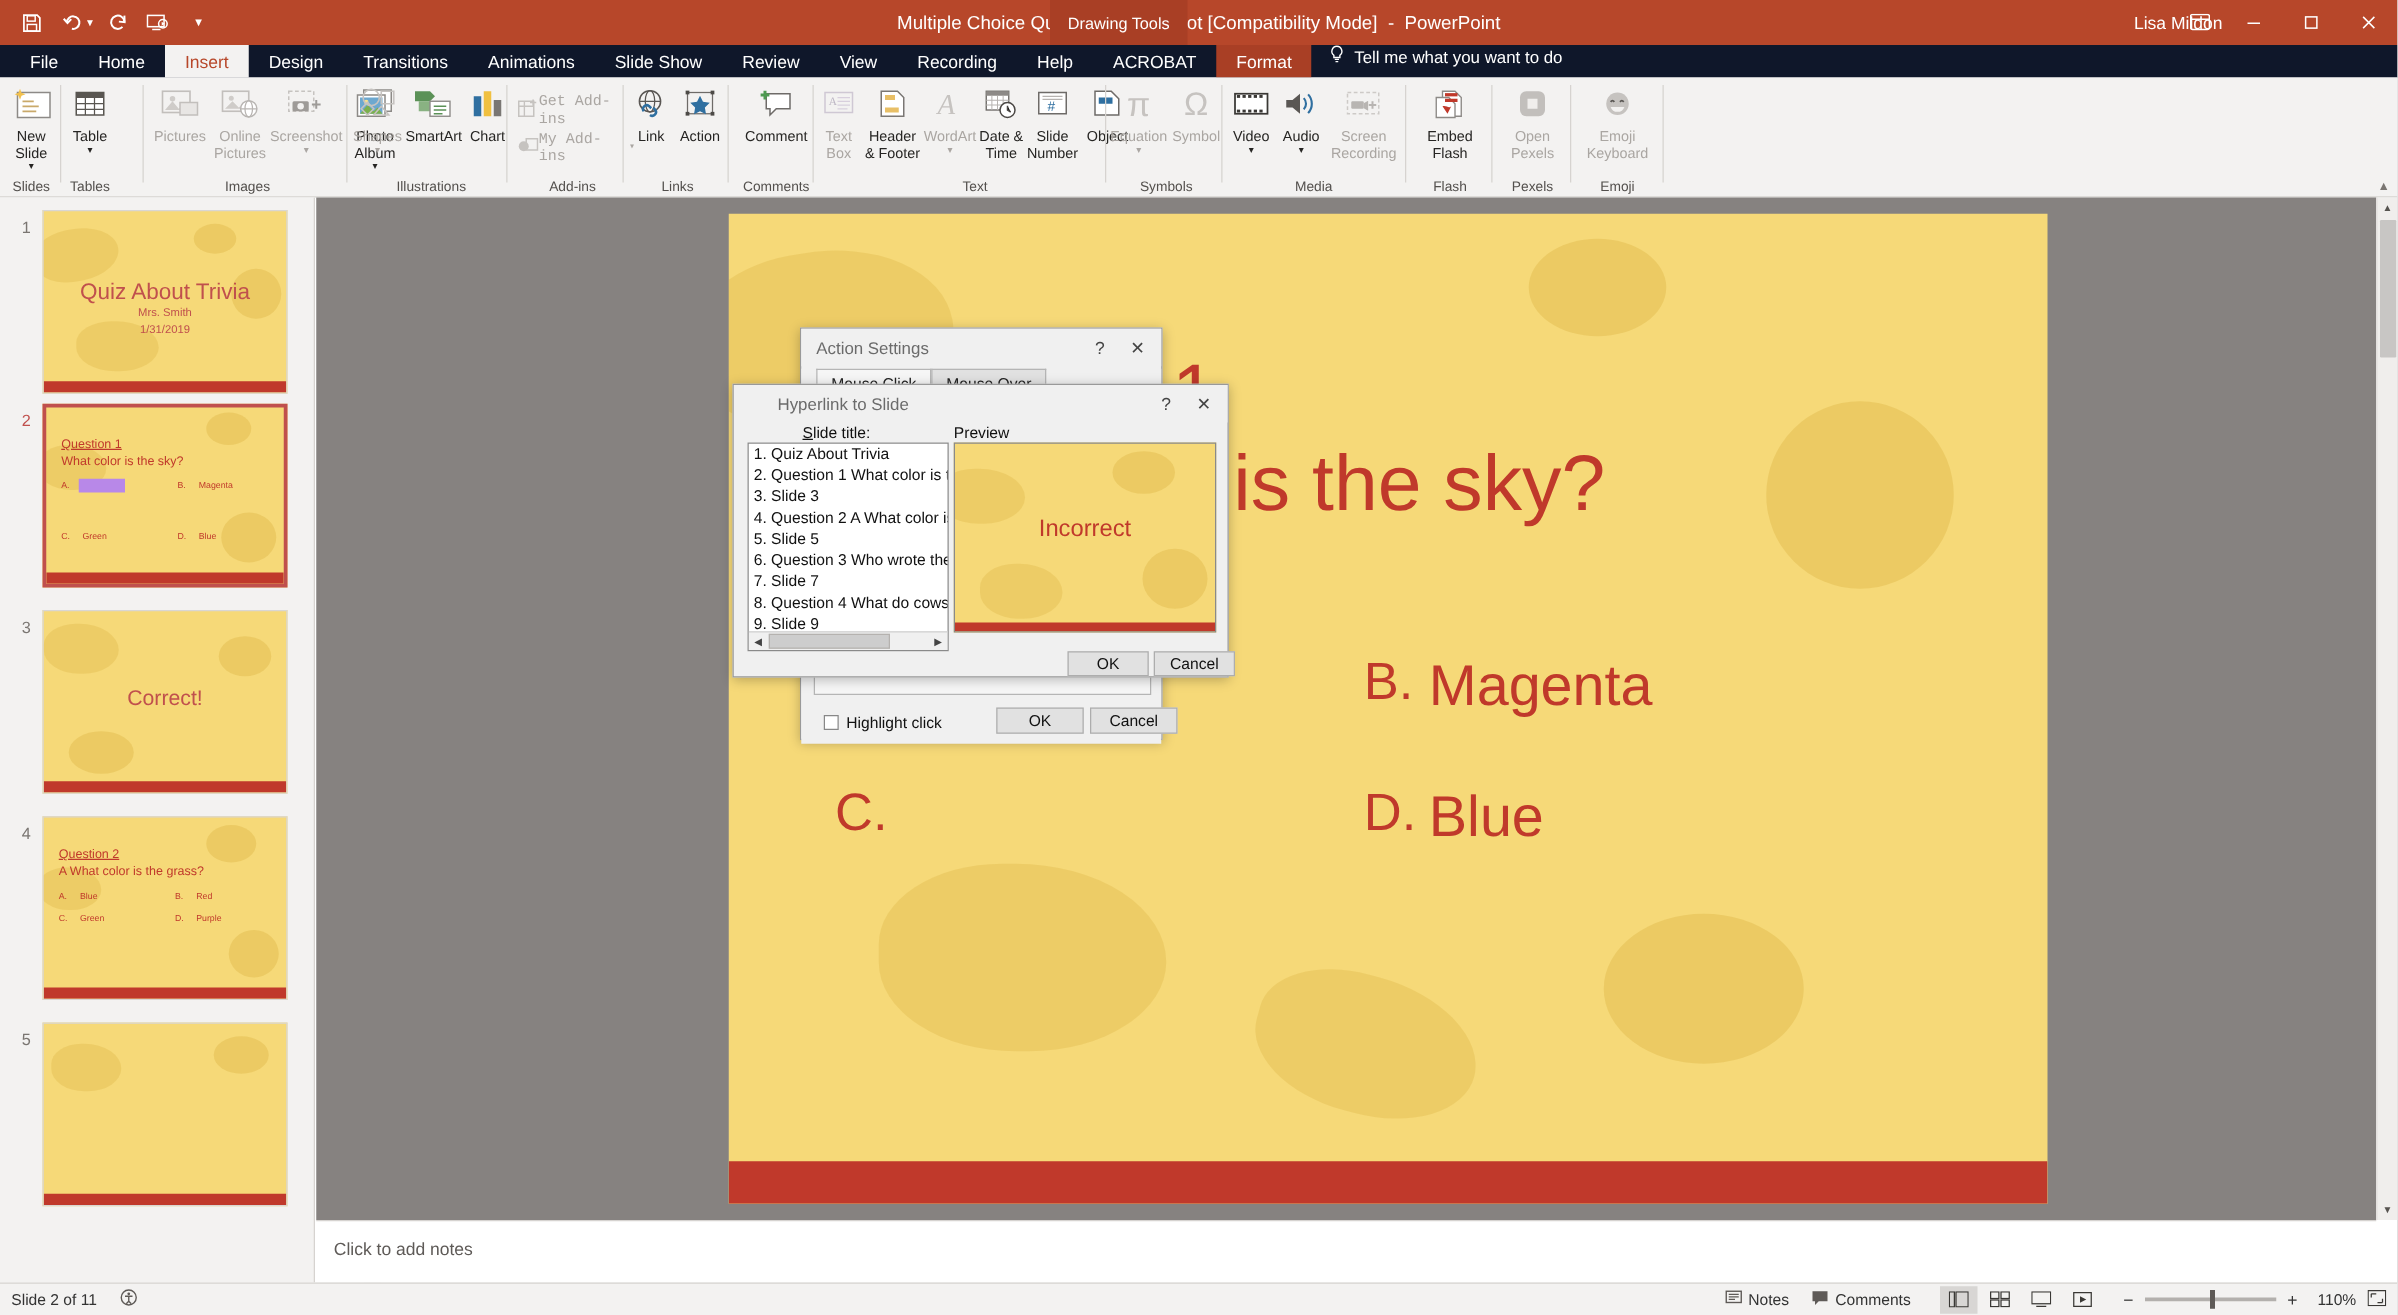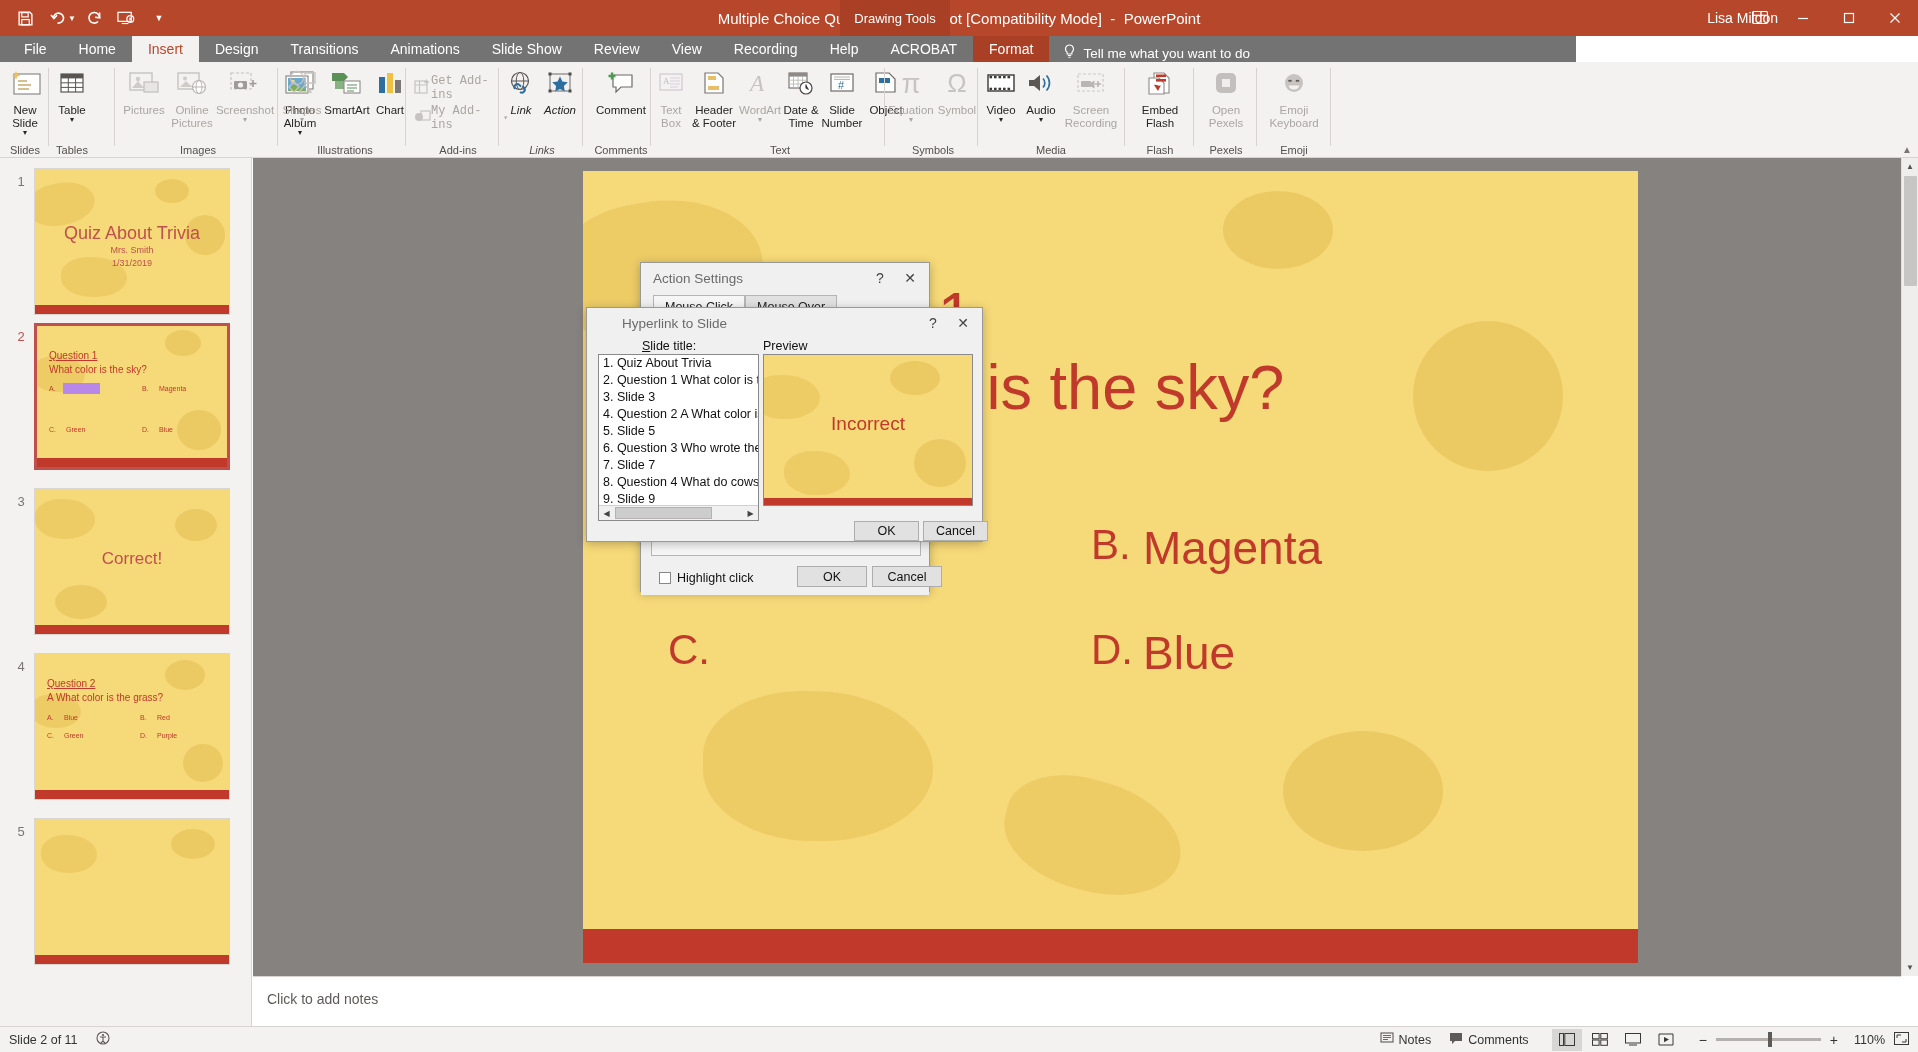--- a/index.html
+++ b/index.html
@@ -35,22 +35,22 @@
   .user-area {
     position: absolute; right: 140px; top: 0; height: 36px; display: flex; align-items: center;
     font-size: 14px; color: #fff;
   }
   .win-ctrls { position: absolute; right: 0; top: 0; height: 36px; display: flex; align-items: center; }
   .win-btn { width: 46px; height: 36px; display: flex; align-items: center; justify-content: center; color: #fff; font-size: 14px; }
   .ribbon-display { width: 40px; height: 36px; display:flex; align-items:center; justify-content:center; color:#fff; }
 
   
   .tabbar {
-    position: absolute; top: 36px; left: 0; width: 1576px; height: 26px;
-    background: #737373; display: flex; align-items: flex-end; padding-left: 8px;
+    position: absolute; top: 36px; left: 0; width: 1918px; height: 26px;
+    background: #0f172a; display: flex; align-items: flex-start; padding-left: 8px;
   }
   .tab {
     height: 26px; padding: 0 16px; display: flex; align-items: center;
     font-size: 14px; color: #fff; white-space: nowrap;
   }
   .tab.active { background: #f3f2f1; color: #b7472a; }
   .tab.context { background: #a93f25; color: #fff; }
   .tellme { display: flex; align-items: center; gap: 7px; padding: 0 14px; font-size: 13.5px; color: #fff; }
 
   
@@ -411,21 +411,21 @@
             <rect x="7" y="3" width="9" height="9" fill="none" stroke="#c6c3c0" stroke-width="1.2"></rect>
           </svg>
       </span>
       <span>My Add-ins</span>
       <span class="caret" style="margin-left:8px;">▾</span>
     </div>
     <div class="rgroup-label" style="left:0; width:100px;">Add-ins</div>
   </div>
   <div class="rgroup-sep" style="left:498px;"></div>
 
-  <div class="rgroup" style="left:502px; width:72px;font-style:italic;">
+  <div class="rgroup" style="left:502px; width:72px;">
     <div class="ritem" style="left:0; width:38px;">
       <span class="ico">
         <svg width="30" height="28" viewBox="0 0 30 28">
             <circle cx="14" cy="11" r="8.5" fill="none" stroke="#5a5754" stroke-width="1.2"></circle>
             <ellipse cx="14" cy="11" rx="3.8" ry="8.5" fill="none" stroke="#5a5754" stroke-width="1"></ellipse>
             <path d="M5.5 11h17" stroke="#5a5754" stroke-width="1"></path>
             <path d="M9 19a3 3 0 0 1 4.2-4.2l1.8 1.8" fill="none" stroke="#2f6fa0" stroke-width="2"></path>
             <path d="M14 22a3 3 0 0 0 4.2-4.2l-1.6-1.6" fill="none" stroke="#2f6fa0" stroke-width="2"></path>
           </svg>
       </span>

